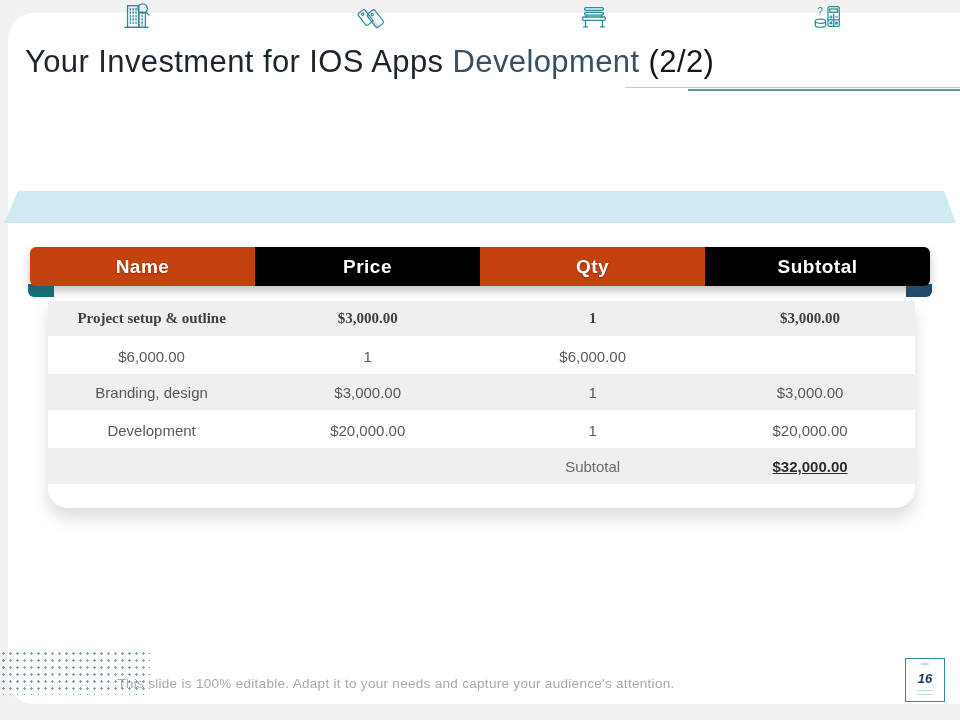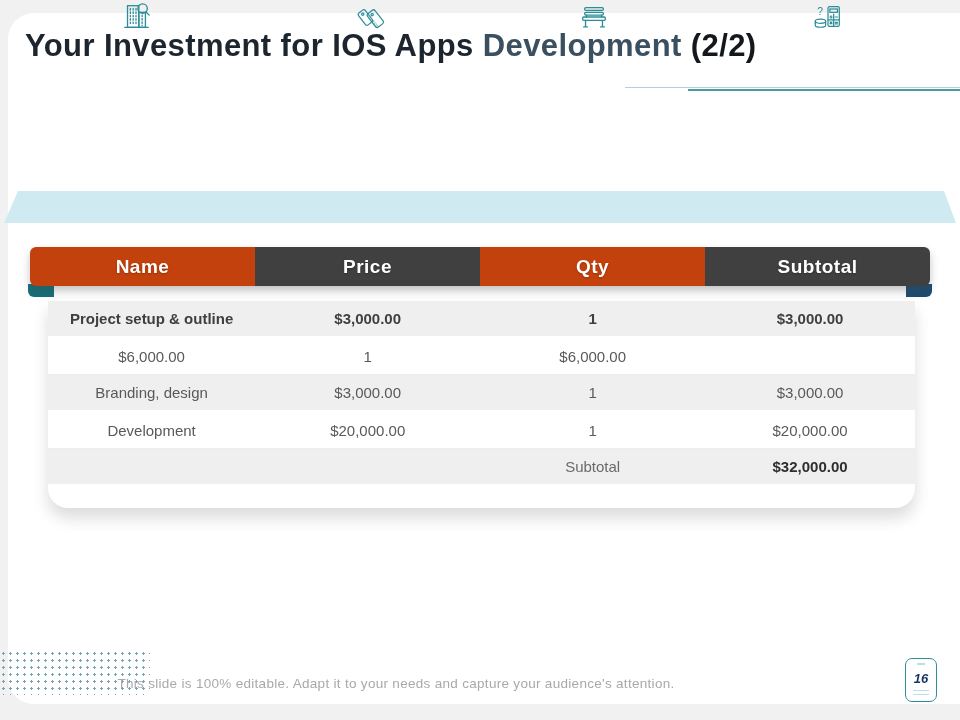--- a/index.html
+++ b/index.html
@@ -8,22 +8,22 @@
     position:relative; overflow:hidden;
     background:#f1f1f2;
     font-family:"Liberation Sans", sans-serif;
   }
   .slide-card {
     position:absolute; left:8px; top:13px; width:952px; height:691px;
     background:#ffffff; border-radius:26px 0 0 26px;
   }
   
   .title {
-    position:absolute; left:25px; top:28px; width:800px;
-    font-size:31px; font-weight:700; letter-spacing:0.4px;
+    position:absolute; left:25px; top:44px; width:800px;
+    font-size:31px; font-weight:400; letter-spacing:0.4px;
     color:#1d252e; white-space:nowrap;
   }
   .title .accent { color:#3a5060; }
   .title .suffix { color:#14181c; }
   .rule-light { position:absolute; left:625px; right:0; top:87px; height:1px; background:#aed3d9; }
   .rule-dark  { position:absolute; left:688px; right:0; top:89px; height:2px; background:#4d9aa0; }
 
   
   .icon-band {
     position:absolute; left:4px; top:191px; width:952px; height:32px;
@@ -40,59 +40,59 @@
     display:flex; z-index:2;
     box-shadow:0 5px 9px rgba(70,70,70,0.32);
     border-radius:6px;
   }
   .h-cell {
     flex:1 1 25%; display:flex; align-items:center; justify-content:center;
     color:#ffffff; font-size:19px; font-weight:700; letter-spacing:0.5px;
     text-shadow:0 1px 2px rgba(0,0,0,0.25);
   }
   .h-teal { background:#c2410c; }
-  .h-blue { background:#404040; }
+  .h-blue { background:#000000; }
   .h-cell:first-child { border-radius:6px 0 0 6px; }
   .h-cell:last-child  { border-radius:0 6px 6px 0; }
   .fold { position:absolute; top:284px; width:26px; height:13px; z-index:1; }
   .fold-left  { left:28px;  background:#156f79; border-radius:0 0 0 6px; }
   .fold-right { left:906px; background:#1d4b70; border-radius:0 0 6px 0; }
 
   
   .tbl-body {
     position:absolute; left:48px; top:301px; width:867px;
     background:#ffffff; border-radius:0 0 20px 20px;
     box-shadow:0 10px 16px rgba(0,0,0,0.14);
     padding-bottom:22px; z-index:1;
   }
   .t-row {
     display:grid; grid-template-columns:23.9% 25.95% 25.95% 24.2%;
     align-items:center; height:37px; text-align:center;
     font-size:15px; color:#595959;
   }
   .t-row:nth-child(odd) { background:#efefef; border-bottom:2px solid #ffffff; }
   .t-row:nth-child(even){ background:#ffffff; border-bottom:1px solid #ededed; }
-  .t-row.lead, .t-row.lead .cell { font-weight:700; color:#3f3f3f; }
+  .t-row.lead, .t-row.lead .cell { font-weight:700; color:#3f3f3f;font-family:Liberation Serif, serif; }
   .sum-label { color:#6a6a6a; }
-  .sum-value { font-weight:700; color:#2e2e2e; }
+  .sum-value { font-weight:700; color:#2e2e2e;text-decoration:underline; }
   .sum-total { color:#3baecb; font-weight:700; }
 
   
   .dots {
     position:absolute; left:0; top:650px; width:150px; height:45px;
     background-image:radial-gradient(circle, #5f93a2 1.1px, transparent 1.4px);
     background-size:7px 7px; opacity:0.85;
   }
   .footer-note {
     position:absolute; left:0; top:676px; width:792px; text-align:center;
     font-size:13.5px; color:#a9a9a9; letter-spacing:0.3px;
   }
   .page-box {
-    position:absolute; left:905px; top:658px; width:32px; height:44px;
-    background:#ffffff; border:1.5px solid #2e8f9a; border-radius:7px;
+    position:absolute; left:905px; top:658px; width:40px; height:44px;
+    background:#ffffff; border:1.5px solid #2e8f9a; border-radius:0;
   }
   .page-dash { position:absolute; left:50%; transform:translateX(-50%); top:4px; width:8px; height:2px; background:#bcdfe4; }
   .page-num {
     position:absolute; left:0; top:12px; width:100%; text-align:center;
     font-size:13px; font-weight:700; font-style:italic; color:#17375e;
   }
   .page-line { position:absolute; left:50%; transform:translateX(-50%); width:16px; height:1px; background:#bcdfe4; }
   .pl-1 { bottom:10px; } .pl-2 { bottom:6px; }
 </style>
 </head>

